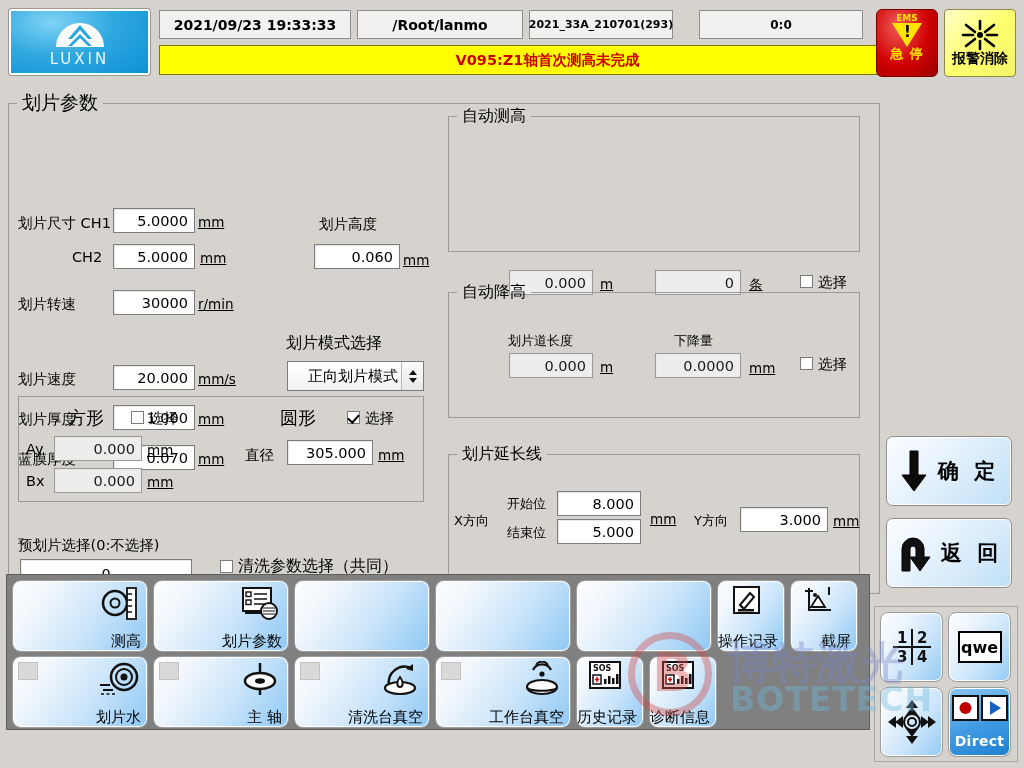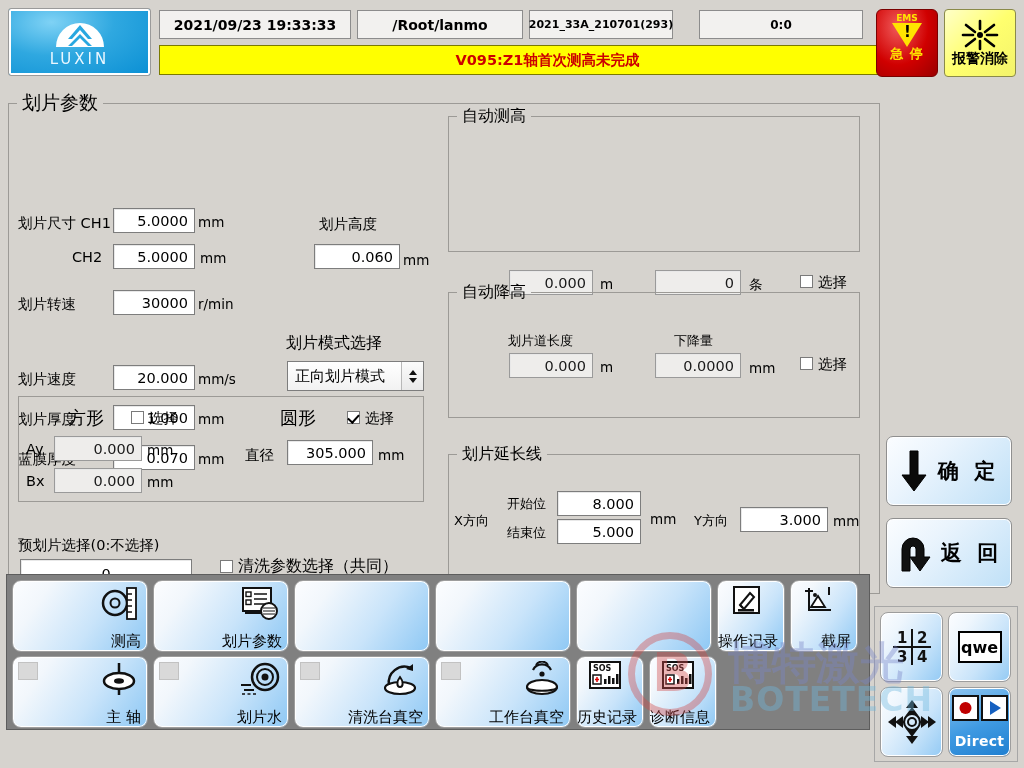--- a/index.html
+++ b/index.html
@@ -71,21 +71,21 @@
   }
   fieldset.grp > legend {
     margin-left:8px; padding:0 5px; font-size:16px; color:#000;
   }
   .plain-box {
     position:absolute; border:1px solid #9c9a96;
   }
 
   .lbl { position:absolute; font-size:14.5px; color:#000; white-space:nowrap; }
   .lbl.sm { font-size:13px; }
-  .unit { position:absolute; font-size:13.5px; color:#000; }
+  .unit { position:absolute; font-size:13.5px; color:#000;text-decoration:underline; }
 
   .fld {
     position:absolute; height:25px;
     border:1px solid #7d7d7d; background:#ffffff;
     display:flex; align-items:center; justify-content:flex-end;
     padding-right:6px; font-size:14.5px; color:#000;
     box-shadow: inset 1px 1px 0 #e8e8e8;
   }
   .fld.dis { background:#eeedeb; color:#1a1a1a; border-color:#9a9a9a; }
   .fld.ctr { justify-content:center; padding-right:0; }
@@ -98,21 +98,21 @@
     content:""; position:absolute; left:2px; top:0px;
     width:5px; height:9px; border:solid #000; border-width:0 2px 2px 0;
     transform: rotate(42deg);
   }
 
   .spin {
     position:absolute; height:30px; border:1px solid #7d7d7d;
     background:linear-gradient(#ffffff,#f2f2f2); display:flex; align-items:center;
     cursor:pointer;
   }
-  .spin .spin-val { flex:1; padding-left:7px; font-size:15px; color:#000; }
+  .spin .spin-val { flex:1; padding-left:20px; font-size:15px; color:#000; }
   .spin .spin-arrows {
     width:22px; height:100%; border-left:1px solid #b8b8b8;
     display:flex; flex-direction:column; align-items:center; justify-content:center; gap:3px;
     background:linear-gradient(#fbfbfb,#e9e9e9);
   }
   .ar-up{width:0;height:0;border-left:4px solid transparent;border-right:4px solid transparent;border-bottom:5px solid #111;}
   .ar-dn{width:0;height:0;border-left:4px solid transparent;border-right:4px solid transparent;border-top:5px solid #111;}
 
   
   .act-btn {
@@ -423,43 +423,43 @@
         <div class="tb-label">截屏</div>
       </div>
     </div>
 
     <div class="tb-row">
 
       <div class="tb-btn">
         <div class="tb-ind"></div>
         <div class="tb-icon">
           <svg width="40" height="38" viewBox="0 0 40 38">
-            <path d="M20 2 L20 34" stroke="#111" stroke-width="2.5"></path>
-            <ellipse cx="20" cy="20" rx="15" ry="8" fill="#fff" stroke="#111" stroke-width="2.5"></ellipse>
-            <ellipse cx="20" cy="20" rx="5" ry="2.8" fill="#111"></ellipse>
-          </svg>
-        </div>
-        <div class="tb-label">主 轴</div>
-      </div>
-
-      <div class="tb-btn">
-        <div class="tb-ind"></div>
-        <div class="tb-icon">
-          <svg width="40" height="38" viewBox="0 0 40 38">
             <circle cx="25" cy="16" r="13" fill="none" stroke="#111" stroke-width="2.5"></circle>
             <circle cx="25" cy="16" r="8" fill="none" stroke="#111" stroke-width="2"></circle>
             <circle cx="25" cy="16" r="3.5" fill="#111"></circle>
             <g stroke="#111" stroke-width="2">
                 <path d="M1 24h10"></path>
                 <path d="M4 29h10"></path>
               </g>
             <path d="M2 33h16" stroke="#111" stroke-width="1.6" stroke-dasharray="3 2.5"></path>
           </svg>
         </div>
         <div class="tb-label">划片水</div>
+      </div>
+
+      <div class="tb-btn">
+        <div class="tb-ind"></div>
+        <div class="tb-icon">
+          <svg width="40" height="38" viewBox="0 0 40 38">
+            <path d="M20 2 L20 34" stroke="#111" stroke-width="2.5"></path>
+            <ellipse cx="20" cy="20" rx="15" ry="8" fill="#fff" stroke="#111" stroke-width="2.5"></ellipse>
+            <ellipse cx="20" cy="20" rx="5" ry="2.8" fill="#111"></ellipse>
+          </svg>
+        </div>
+        <div class="tb-label">主 轴</div>
       </div>
 
       <div class="tb-btn">
         <div class="tb-ind"></div>
         <div class="tb-icon">
           <svg width="40" height="38" viewBox="0 0 40 38">
             <ellipse cx="19" cy="27" rx="15" ry="6" fill="#fff" stroke="#111" stroke-width="2.2"></ellipse>
             <path d="M8 24 C6 12 18 2 30 7" fill="none" stroke="#111" stroke-width="2.5"></path>
             <path d="M32 3 L32 10 L25 8 Z" fill="#111"></path>
             <path d="M19 16 C15 21 16 26 19 26 C22 26 23 21 19 16 Z" fill="#fff" stroke="#111" stroke-width="2"></path>

